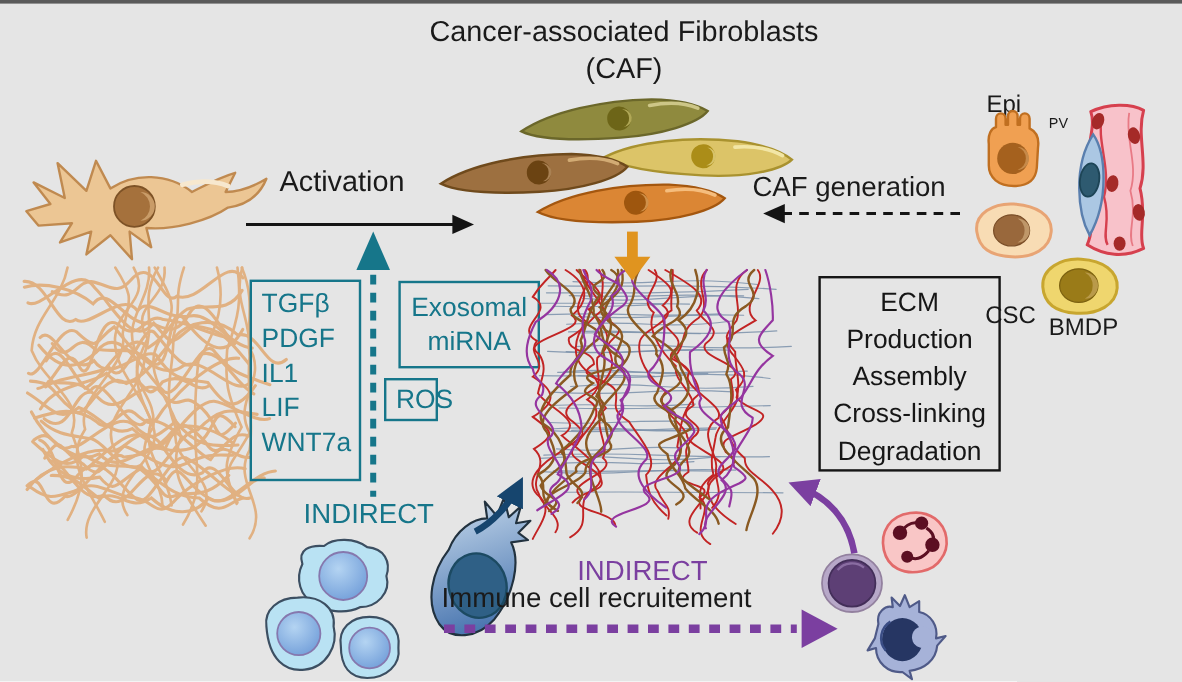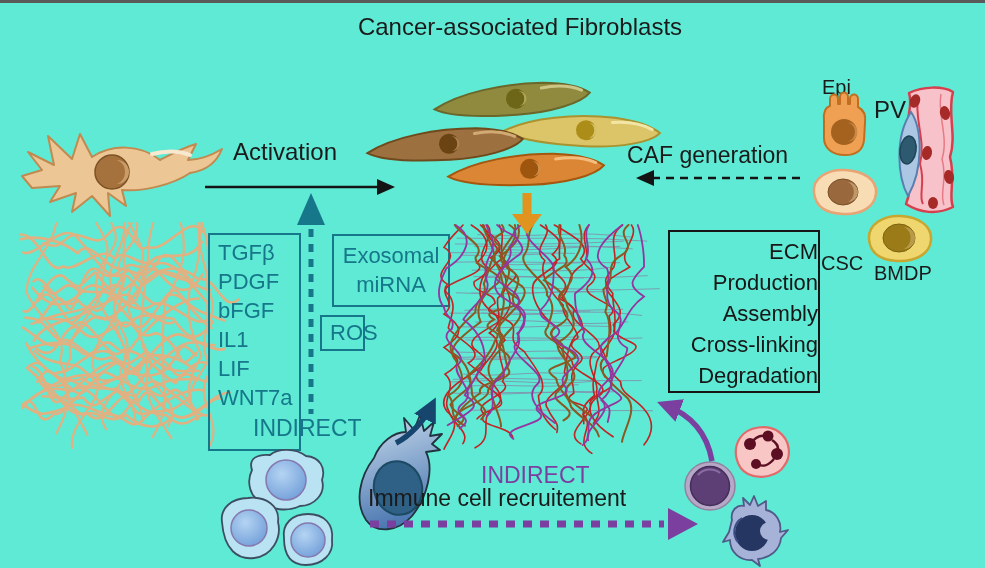--- a/index.html
+++ b/index.html
@@ -1,36 +1,37 @@
 <!DOCTYPE html>
 <html><head>
 <meta charset="utf-8">
 <style>
   html,body{margin:0;padding:0;background:#fff;}
-  #fig{position:relative;width:985px;height:568px;background:#5eead4;overflow:hidden;
+  #fig{position:relative;width:985px;height:568px;background:#e5e5e5;overflow:hidden;
        font-family:"Liberation Sans",sans-serif;color:#1a1a1a;}
   .abs{position:absolute;}
   .lbl{position:absolute;white-space:nowrap;line-height:1.1;}
   .black{color:#1a1a1a;}
   .teal{color:#16768a;}
   .purple{color:#7b3fa0;}
   .tbox{position:absolute;border:2px solid #16768a;color:#16768a;box-sizing:border-box;}
   .kbox{position:absolute;border:2px solid #161616;color:#161616;box-sizing:border-box;text-align:center;}
   .ctr{text-align:center;}
   svg{display:block;overflow:visible;}
   #topline{position:absolute;left:0;top:0;width:985px;height:3px;background:#5a5a5a;}
 </style>
 </head>
 <body>
 
 <div id="fig">
 
   <div id="topline"></div>
 
   <div class="lbl ctr" style="left:290px;top:14px;width:460px;font-size:24px;">Cancer-associated Fibroblasts</div>
+  <div class="lbl ctr" style="left:290px;top:45px;width:460px;font-size:24px;">(CAF)</div>
 
   <svg class="abs" style="left:12px;top:120px;" width="220" height="118" viewBox="0 0 220 118">
     <path d="M10,56 L30,50 L16,32 L42,45 L36,16 L60,39 L68,14 L80,37 C100,24 128,24 148,40 C158,35 170,28 184,24 L176,40 C188,40 200,35 210,29 C204,44 192,51 178,53 C162,64 132,72 110,70 L114,86 L96,73 L98,96 L80,76 L60,92 L64,73 L38,82 L48,66 L20,68 Z" fill="#ecc694" stroke="#c08a50" stroke-width="2" stroke-linejoin="round"></path>
     <path d="M140,34 C155,30 168,31 178,35" stroke="#f7e8cf" stroke-width="4" fill="none" stroke-linecap="round"></path>
     <g transform="translate(100,52)">
       <circle r="17" fill="#a5713c" stroke="#7d5226" stroke-width="1.5"></circle>
       <path d="M5,-12 A13,13 0 0 1 5,12 A9,9 0 0 0 5,-12 Z" fill="#c99c68"></path>
     </g>
   </svg>
 
@@ -68,21 +69,21 @@
         </g>
     </g>
   </svg>
 
   <div class="lbl black" style="left:233px;top:139px;font-size:24px;">Activation</div>
 
   <div class="lbl black" style="left:627px;top:143px;font-size:23px;">CAF generation</div>
 
   <div class="lbl black" style="left:822px;top:76px;font-size:20px;">Epi</div>
   <div class="lbl black" style="left:908px;top:62px;font-size:20px;margin-top:36px;">End</div>
-  <div class="lbl black" style="left:874px;top:97px;font-size:24px;">PV</div>
+  <div class="lbl black" style="left:874px;top:97px;font-size:12px;">PV</div>
   <div class="lbl black" style="left:821px;top:219px;font-size:20px;margin-top:33px;">CSC</div>
   <div class="lbl black" style="left:874px;top:262px;font-size:20px;">BMDP</div>
 
   <svg class="abs" style="left:893px;top:85px;" width="72" height="130" viewBox="0 0 72 130">
     <path d="M16,8 C30,1 50,1 60,7 C54,28 64,50 57,72 C63,95 55,110 60,122 C44,130 27,128 13,119 C22,99 9,80 17,58 C10,36 21,23 16,8 Z" fill="#f8c2ca" stroke="#d6404e" stroke-width="2.5" stroke-linejoin="round"></path>
     <path d="M25,11 C21,34 33,55 27,79 C33,99 25,110 30,119" stroke="#d6404e" stroke-width="2" fill="none"></path>
     <path d="M48,9 C44,30 56,52 49,74 C55,95 46,108 51,120" stroke="#e87a85" stroke-width="1.5" fill="none"></path>
     <ellipse cx="22" cy="16" rx="5" ry="7" fill="#a52a28" transform="rotate(20 22 16)"></ellipse>
     <ellipse cx="52" cy="28" rx="5" ry="7" fill="#a52a28" transform="rotate(-15 52 28)"></ellipse>
     <ellipse cx="34" cy="68" rx="5" ry="7" fill="#a52a28" transform="rotate(10 34 68)"></ellipse>
@@ -159,24 +160,23 @@
         <path d="M173.5,-5.0 C 185.3,23.0 177.1,41.0 180.0,69.0 C 177.2,97.0 183.9,119.1 180.0,147.1 C 164.6,175.1 197.9,192.6 180.0,220.6" stroke="#e1b182" stroke-width="2.2" fill="none" opacity="1" stroke-linecap="round"></path>
         <path d="M152.8,-5.0 C 160.3,23.0 153.8,44.8 137.3,72.8 C 134.6,100.8 134.3,111.0 134.9,139.0 C 135.6,167.0 141.7,181.1 124.5,209.1" stroke="#e1b182" stroke-width="2.2" fill="none" opacity="1" stroke-linecap="round"></path>
         <path d="M28.3,-5.0 C 23.1,23.0 -0.2,36.1 -1.6,64.1 C 9.4,92.1 42.5,104.9 31.8,132.9 C 42.8,160.9 43.9,177.2 28.4,205.2" stroke="#e1b182" stroke-width="2.2" fill="none" opacity="1" stroke-linecap="round"></path>
         <path d="M83.4,-5.0 C 98.5,23.0 70.3,26.0 67.8,54.0 C 66.5,82.0 92.5,100.2 99.5,128.2 C 79.7,156.2 106.7,166.2 107.5,194.2" stroke="#e1b182" stroke-width="2.2" fill="none" opacity="1" stroke-linecap="round"></path>
         <path d="M109.1,-5.0 C 111.6,23.0 78.4,26.3 94.9,54.3 C 80.4,82.3 85.3,95.0 98.2,123.0 C 88.6,151.0 111.8,165.1 115.0,193.1" stroke="#e1b182" stroke-width="2.2" fill="none" opacity="1" stroke-linecap="round"></path>
         <path d="M125.3,-5.0 C 116.0,23.0 124.2,24.5 116.5,52.5 C 117.0,80.5 106.2,101.6 118.9,129.6 C 111.4,157.6 158.2,170.1 139.9,198.1" stroke="#e1b182" stroke-width="2.2" fill="none" opacity="1" stroke-linecap="round"></path>
         <path d="M100.9,-5.0 C 116.6,23.0 121.3,28.6 104.4,56.6 C 88.5,84.6 118.2,108.6 122.8,136.6 C 111.2,164.6 125.2,182.1 143.4,210.1" stroke="#e1b182" stroke-width="2.2" fill="none" opacity="1" stroke-linecap="round"></path>
       </g>
   </svg>
 
-  <div class="tbox" style="left:208px;top:233px;width:93px;height:218px;font-size:22px;line-height:29px;padding:3px 0 4px 8px;">
+  <div class="tbox" style="left:208px;top:233px;width:93px;height:168px;font-size:22px;line-height:29px;padding:3px 0 4px 8px;">
     <div>TGFβ</div>
     <div>PDGF</div>
-    <div>bFGF</div>
     <div>IL1</div>
     <div>LIF</div>
     <div>WNT7a</div>
   </div>
 
   <div class="tbox ctr" style="left:332px;top:234px;width:118px;height:73px;font-size:22px;line-height:29px;padding-top:5px;">
     <div>Exosomal</div>
     <div>miRNA</div>
   </div>
 
@@ -247,21 +247,21 @@
         <path d="M174.4,-5.0 C 158.3,7.0 137.5,26.3 159.0,38.3 C 164.9,50.3 150.6,70.1 168.6,82.1 C 181.6,94.1 157.8,106.0 179.2,118.0 C 180.3,130.0 158.1,147.2 163.9,159.2 C 181.5,171.2 172.9,169.1 151.2,181.1 C 130.7,193.1 148.4,203.1 134.7,215.1" stroke="#9535a0" stroke-width="1.8" fill="none" opacity="1" stroke-linecap="round"></path>
         <path d="M7.6,-5.0 C 27.5,7.0 18.3,26.2 -1.5,38.2 C -7.7,50.2 -13.6,65.4 -4.0,77.4 C -2.1,89.4 8.1,87.1 3.7,99.1 C -15.5,111.1 25.6,123.5 8.8,135.5 C 5.2,147.5 29.3,160.7 15.7,172.7 C -1.7,184.7 30.9,186.3 11.6,198.3" stroke="#9535a0" stroke-width="1.8" fill="none" opacity="1" stroke-linecap="round"></path>
         <path d="M38.2,-5.0 C 43.0,7.0 46.8,8.8 44.2,20.8 C 37.7,32.8 35.8,39.4 38.9,51.4 C 44.3,63.4 22.0,77.5 15.4,89.5 C 31.0,101.5 35.9,113.8 36.6,125.8 C 34.8,137.8 23.5,153.2 16.8,165.2 C 37.9,177.2 18.3,183.2 -0.3,195.2" stroke="#9535a0" stroke-width="1.8" fill="none" opacity="1" stroke-linecap="round"></path>
         <path d="M83.1,-5.0 C 65.3,7.0 105.6,26.1 105.8,38.1 C 105.5,50.1 106.1,67.7 92.9,79.7 C 86.6,91.7 125.6,96.3 105.5,108.3 C 116.1,120.3 128.8,117.9 130.6,129.9 C 124.8,141.9 107.5,145.3 117.6,157.3 C 126.8,169.3 76.1,170.5 91.3,182.5 C 104.4,194.5 47.3,196.9 65.4,208.9" stroke="#9535a0" stroke-width="1.8" fill="none" opacity="1" stroke-linecap="round"></path>
         <path d="M140.8,-5.0 C 133.6,7.0 144.4,16.7 138.2,28.7 C 150.6,40.7 143.4,51.5 127.0,63.5 C 126.2,75.5 130.5,90.0 136.3,102.0 C 127.5,114.0 159.4,125.0 163.3,137.0 C 171.2,149.0 145.2,155.3 151.7,167.3 C 164.4,179.3 162.4,180.0 159.7,192.0" stroke="#9535a0" stroke-width="1.8" fill="none" opacity="1" stroke-linecap="round"></path>
         <path d="M189.8,-5.0 C 194.0,7.0 196.4,24.8 196.0,36.8 C 185.1,48.8 176.7,54.5 196.0,66.5 C 179.7,78.5 179.0,89.6 169.1,101.6 C 154.7,113.6 149.2,113.8 154.4,125.8 C 163.9,137.8 169.1,158.1 153.3,170.1 C 167.6,182.1 134.3,198.3 140.2,210.3" stroke="#9535a0" stroke-width="1.8" fill="none" opacity="1" stroke-linecap="round"></path>
         <path d="M49.1,-5.0 C 60.2,7.0 78.8,4.5 61.6,16.5 C 66.7,28.5 53.7,36.7 47.7,48.7 C 60.8,60.7 75.3,63.6 69.7,75.6 C 87.9,87.6 66.3,99.2 70.4,111.2 C 52.2,123.2 104.8,143.2 88.3,155.2 C 77.0,167.2 90.3,181.1 107.0,193.1" stroke="#9535a0" stroke-width="1.8" fill="none" opacity="1" stroke-linecap="round"></path>
       </g>
   </svg>
 
-  <div class="kbox" style="left:668px;top:230px;width:152px;height:163px;font-size:22px;line-height:31px;padding-top:4px;text-align:right;">
+  <div class="kbox" style="left:682px;top:230px;width:152px;height:163px;font-size:22px;line-height:31px;padding-top:4px;">
     <div>ECM</div>
     <div>Production</div>
     <div>Assembly</div>
     <div>Cross-linking</div>
     <div>Degradation</div>
   </div>
 
   <svg class="abs" style="left:214px;top:410px;" width="235" height="158" viewBox="0 0 235 158">
     <defs>
       <radialGradient id="ng" cx="40%" cy="35%" r="75%">

